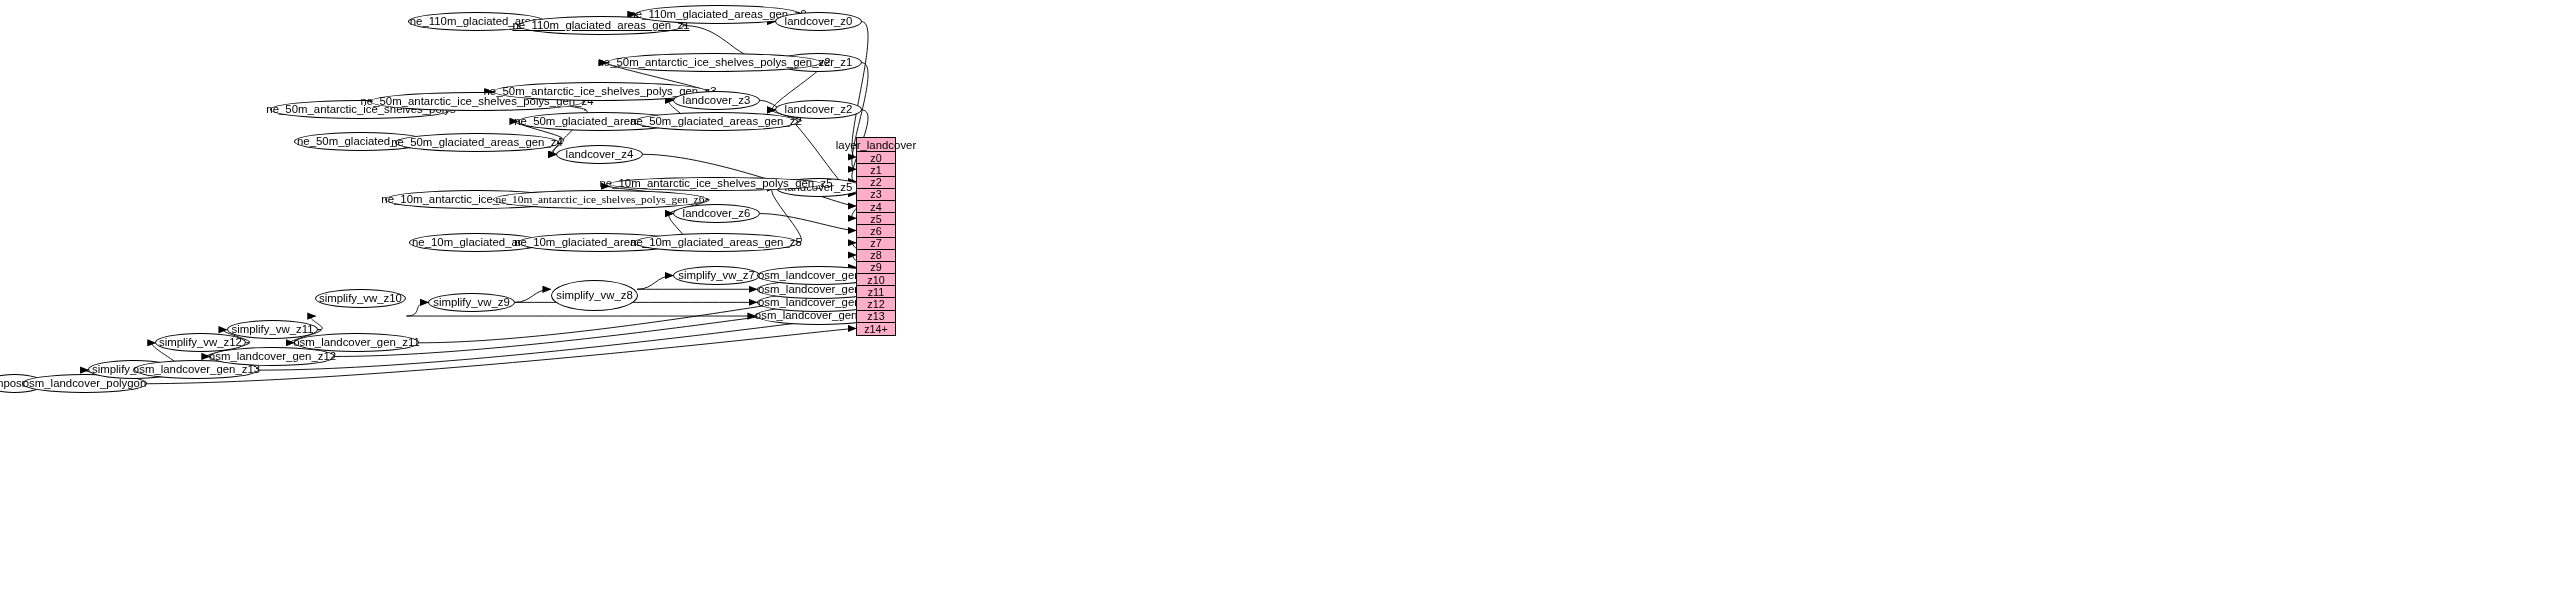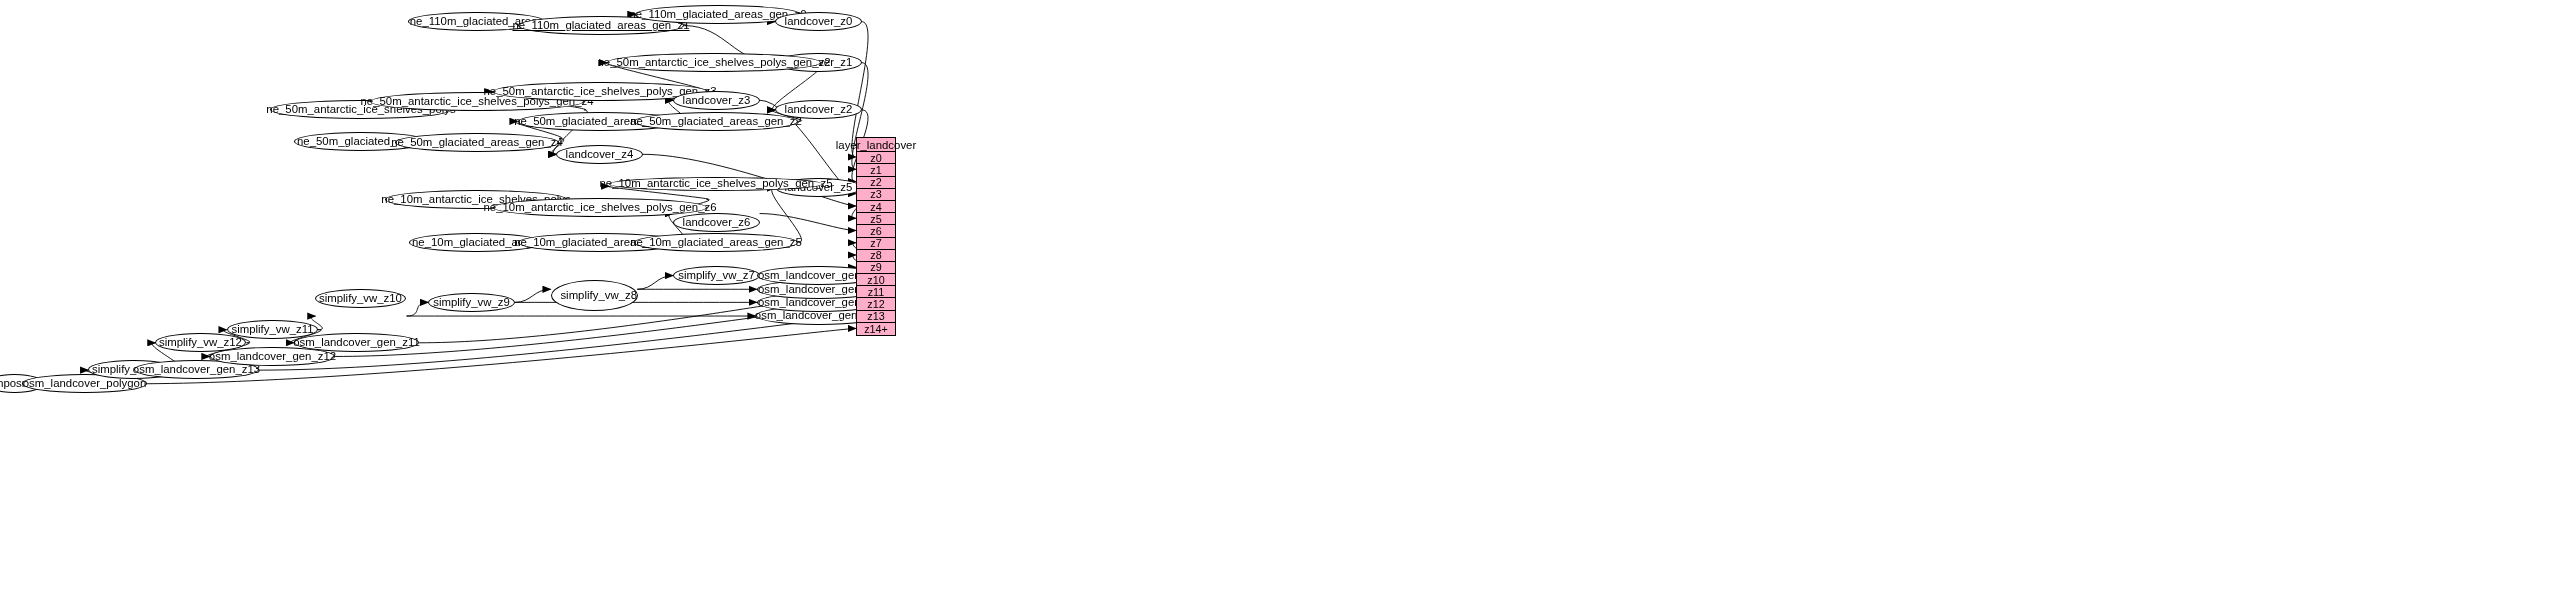--- a/index.html
+++ b/index.html
@@ -163,21 +163,21 @@
     </div>
     <div class="node" style="left: 294px; top: 333px; width: 125px; height: 19.4px;">
       <span>osm_landcover_gen_z11</span>
     </div>
     <div class="node" style="left: 315px; top: 289px; width: 91px; height: 19.4px; align-items: center;">
       <span>simplify_vw_z10</span>
     </div>
     <div class="node" style="left: 428px; top: 293px; width: 87px; height: 19.4px;">
       <span>simplify_vw_z9</span>
     </div>
-    <div class="node" style="left: 551px; top: 280px; width: 87px; height: 31px; justify-content: flex-end;">
+    <div class="node" style="left: 551px; top: 280px; width: 87px; height: 31px;">
       <span>simplify_vw_z8</span>
     </div>
     <div class="node" style="left: 673px; top: 266px; width: 87px; height: 19.4px;">
       <span>simplify_vw_z7</span>
     </div>
     <div class="node" style="left: 756px; top: 306px; width: 125px; height: 19.4px;">
       <span>osm_landcover_gen_z10</span>
     </div>
     <div class="node" style="left: 757px; top: 293px; width: 123px; height: 19.4px;">
       <span>osm_landcover_gen_z9</span>
@@ -235,27 +235,27 @@
     </div>
     <div class="node" style="left: 556px; top: 145px; width: 87px; height: 19.4px;">
       <span>landcover_z4</span>
     </div>
     <div class="node" style="left: 775px; top: 178px; width: 87px; height: 19.4px;">
       <span>landcover_z5</span>
     </div>
     <div class="node" style="left: 385px; top: 190px; width: 182px; height: 19.4px;">
       <span>ne_10m_antarctic_ice_shelves_polys</span>
     </div>
-    <div class="node" style="left: 493px; top: 198px; width: 214px; height: 19.4px;">
+    <div class="node" style="left: 493px; top: 190px; width: 214px; height: 19.4px; font-family: Liberation Serif, serif;">
       <span>ne_10m_antarctic_ice_shelves_polys_gen_z6</span>
     </div>
     <div class="node" style="left: 609px; top: 177px; width: 214px; height: 14px;">
       <span>ne_10m_antarctic_ice_shelves_polys_gen_z5</span>
     </div>
-    <div class="node" style="left: 673px; top: 204px; width: 87px; height: 19.4px; margin-top: 9px;">
+    <div class="node" style="left: 673px; top: 204px; width: 87px; height: 19.4px;">
       <span>landcover_z6</span>
     </div>
     <div class="node" style="left: 409px; top: 233px; width: 134px; height: 19.4px;">
       <span>ne_10m_glaciated_areas</span>
     </div>
     <div class="node" style="left: 518px; top: 233px; width: 164px; height: 19.4px;">
       <span>ne_10m_glaciated_areas_gen_z6</span>
     </div>
     <div class="node" style="left: 634px; top: 233px; width: 164px; height: 19.4px;">
       <span>ne_10m_glaciated_areas_gen_z5</span>

